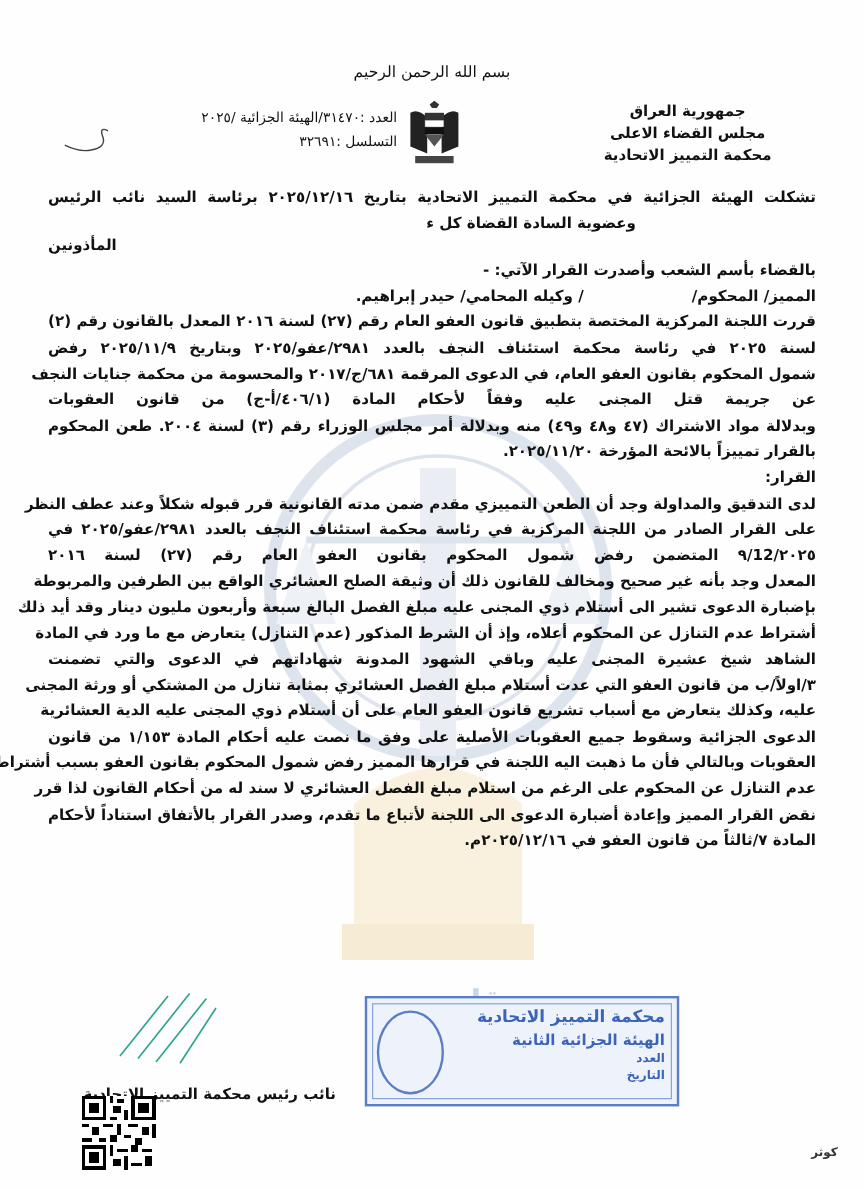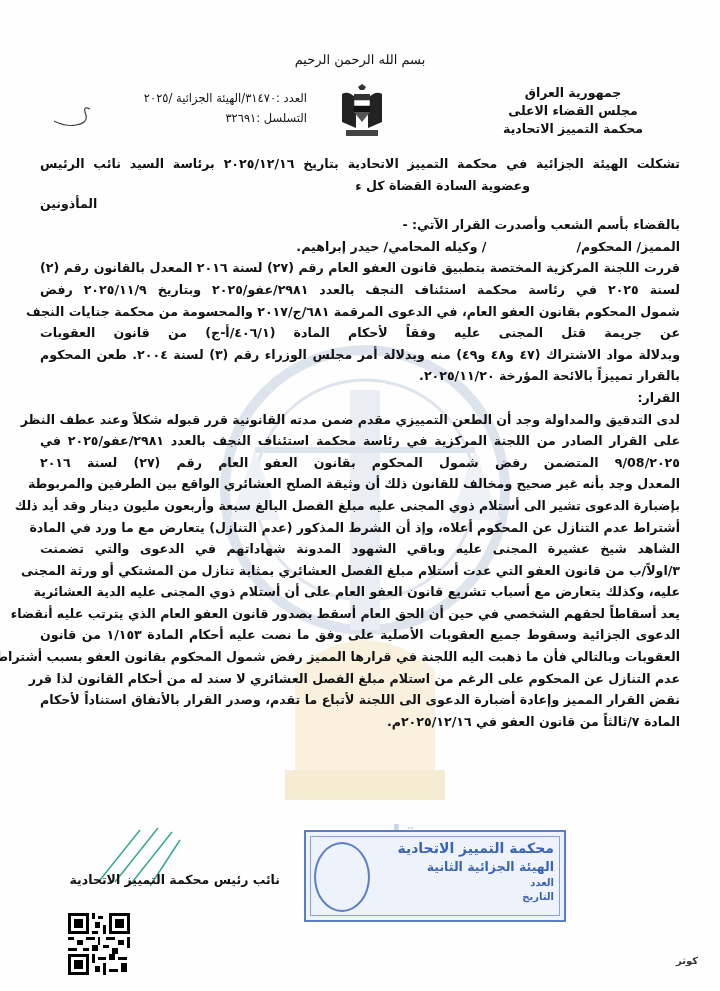--- a/index.html
+++ b/index.html
@@ -3,21 +3,21 @@
 <meta charset="utf-8">
 <style>
   html, body { margin:0; padding:0; background:#ffffff; }
   body { width:720px; height:991px; position:relative; overflow:hidden; font-family:"DejaVu Sans", sans-serif; color:#111; }
   .page { position:absolute; left:0; top:0; width:720px; height:991px; background:#fefefe;padding-left:18px; }
   .rtl { direction:rtl; text-align:right; }
   .abs { position:absolute; }
 
   .basmala { left:290px; top:52px; width:140px; text-align:center; font-family:"DejaVu Serif", serif; font-size:13px; }
   .hdr-right { right:75px; top:84px; width:180px; font-size:12.5px; line-height:18px; font-weight:bold; text-align:center; }
-  .hdr-left { left:77px; top:88px; width:230px; font-size:11.5px; line-height:20px; text-align:right; }
+  .hdr-left { left:101px; top:88px; width:230px; font-size:11.5px; line-height:20px; text-align:right; }
   .hdr-left-line { display:block; }
   .scribble { left:40px; top:103px; width:60px; height:30px; }
   .emblem { left:338px; top:80px; width:48px; height:62px; }
 
   .body-text { left:40px; width:640px; font-size:12.6px; font-weight:bold; line-height:21.6px; }
   .line { display:block; white-space:nowrap; height:21.6px; text-align:justify; text-align-last:justify; }
   .line.last { text-align-last:right; }
   .line.short { text-align-last:right; }
   .gap { display:inline-block; }
 
@@ -29,21 +29,21 @@
 
   .stamp { left:304px; top:830px; width:258px; height:88px; border:2px solid #5b7fc6; background:#eef3fb; color:#3b63b8; }
   .stamp-inner { position:absolute; left:4px; top:4px; right:4px; bottom:4px; border:1px solid #86a2d8; }
   .stamp-seal { position:absolute; left:8px; top:10px; width:52px; height:66px; border:2px solid #5b7fc6; border-radius:50%; }
   .stamp-lines { position:absolute; right:10px; top:6px; width:180px; text-align:right; font-weight:bold; }
   .stamp-l1 { font-size:14px; line-height:20px; }
   .stamp-l2 { font-size:12.5px; line-height:18px; }
   .stamp-l3 { font-size:10px; line-height:14px; }
 
   .signature { left:80px; top:820px; width:120px; height:70px; }
-  .signer { left:60px; top:872px; width:220px; font-size:12.5px; font-weight:bold; text-align:right; }
+  .signer { left:60px; top:904px; width:220px; font-size:12.5px; font-weight:bold; text-align:right; }
   .qr { left:68px; top:913px; width:62px; height:62px; }
   .typist { left:640px; top:955px; font-size:10px; font-weight:bold; color:#333;margin-left:36px; }
 </style>
 </head>
 <body>
 
 <div class="page">
 
   <div class="abs basmala rtl">بسم الله الرحمن الرحيم</div>
 
@@ -93,28 +93,27 @@
     </span>
     <span class="line">قررت اللجنة المركزية المختصة بتطبيق قانون العفو العام رقم (٢٧) لسنة ٢٠١٦ المعدل بالقانون رقم (٢)</span>
     <span class="line">لسنة ٢٠٢٥ في رئاسة محكمة استئناف النجف بالعدد ٢٩٨١/عفو/٢٠٢٥ وبتاريخ ٢٠٢٥/١١/٩ رفض</span>
     <span class="line">شمول المحكوم بقانون العفو العام، في الدعوى المرقمة ٦٨١/ج/٢٠١٧ والمحسومة من محكمة جنايات النجف</span>
     <span class="line">عن جريمة قتل المجنى عليه      وفقاً لأحكام المادة (٤٠٦/١/أ-ج) من قانون العقوبات</span>
     <span class="line">وبدلالة مواد الاشتراك (٤٧ و٤٨ و٤٩) منه وبدلالة أمر مجلس الوزراء رقم (٣) لسنة ٢٠٠٤. طعن المحكوم</span>
     <span class="line short" style="padding-right:0">بالقرار تمييزاً بالائحة المؤرخة ٢٠٢٥/١١/٢٠.</span>
     <span class="line short">القرار:</span>
     <span class="line">لدى التدقيق والمداولة وجد أن الطعن التمييزي مقدم ضمن مدته القانونية قرر قبوله شكلاً وعند عطف النظر</span>
     <span class="line">على القرار الصادر من اللجنة المركزية في رئاسة محكمة استئناف النجف بالعدد ٢٩٨١/عفو/٢٠٢٥ في</span>
-    <span class="line">٢٠٢٥/08/٩ المتضمن رفض شمول المحكوم      بقانون العفو العام رقم (٢٧) لسنة ٢٠١٦</span>
+    <span class="line">٢٠٢٥/12/٩ المتضمن رفض شمول المحكوم      بقانون العفو العام رقم (٢٧) لسنة ٢٠١٦</span>
     <span class="line">المعدل وجد بأنه غير صحيح ومخالف للقانون ذلك أن وثيقة الصلح العشائري الواقع بين الطرفين والمربوطة</span>
     <span class="line">بإضبارة الدعوى تشير الى أستلام ذوي المجنى عليه مبلغ الفصل البالغ سبعة وأربعون مليون دينار وقد أيد ذلك</span>
     <span class="line">أشتراط عدم التنازل عن المحكوم أعلاه، وإذ أن الشرط المذكور (عدم التنازل) يتعارض مع ما ورد في المادة</span>
     <span class="line">الشاهد شيخ عشيرة المجنى عليه      وباقي الشهود المدونة شهاداتهم في الدعوى والتي تضمنت</span>
     <span class="line">٣/اولاً/ب من قانون العفو التي عدت أستلام مبلغ الفصل العشائري بمثابة تنازل من المشتكي أو ورثة المجنى</span>
     <span class="line">عليه، وكذلك يتعارض مع أسباب تشريع قانون العفو العام على أن أستلام ذوي المجنى عليه الدية العشائرية</span>
-    <span class="line">يعد أسقاطاً لحقهم الشخصي في حين أن الحق العام أسقط بصدور قانون العفو العام الذي يترتب عليه أنقضاء</span>
     <span class="line">الدعوى الجزائية وسقوط جميع العقوبات الأصلية على وفق ما نصت عليه أحكام المادة ١/١٥٣ من قانون</span>
     <span class="line">العقوبات وبالتالي فأن ما ذهبت اليه اللجنة في قرارها المميز رفض شمول المحكوم بقانون العفو بسبب أشتراط</span>
     <span class="line">عدم التنازل عن المحكوم على الرغم من استلام مبلغ الفصل العشائري لا سند له من أحكام القانون لذا قرر</span>
     <span class="line">نقض القرار المميز وإعادة أضبارة الدعوى الى اللجنة لأتباع ما تقدم، وصدر القرار بالأتفاق استناداً لأحكام</span>
     <span class="line last">المادة ٧/ثالثاً من قانون العفو في ٢٠٢٥/١٢/١٦م.</span>
   </div>
 
   <div class="abs judges-suffix rtl">المأذونين</div>
 
   <div class="abs stamp">

